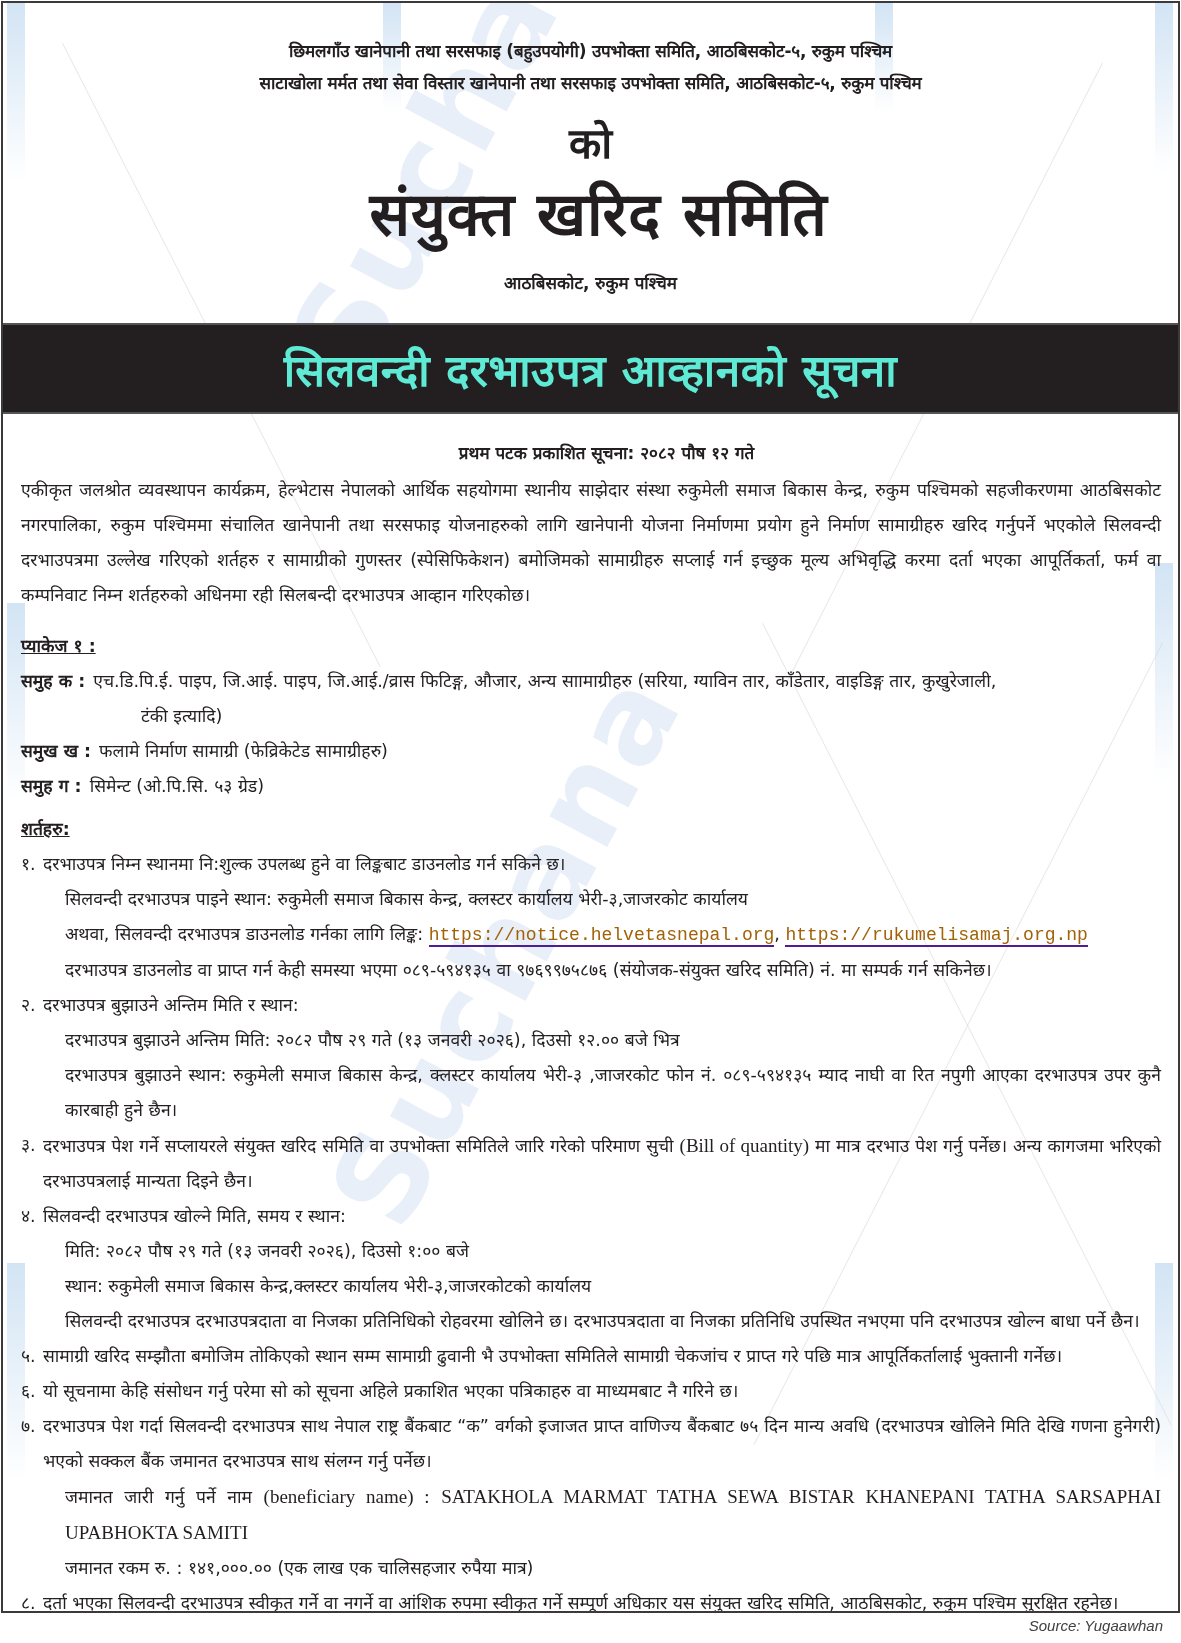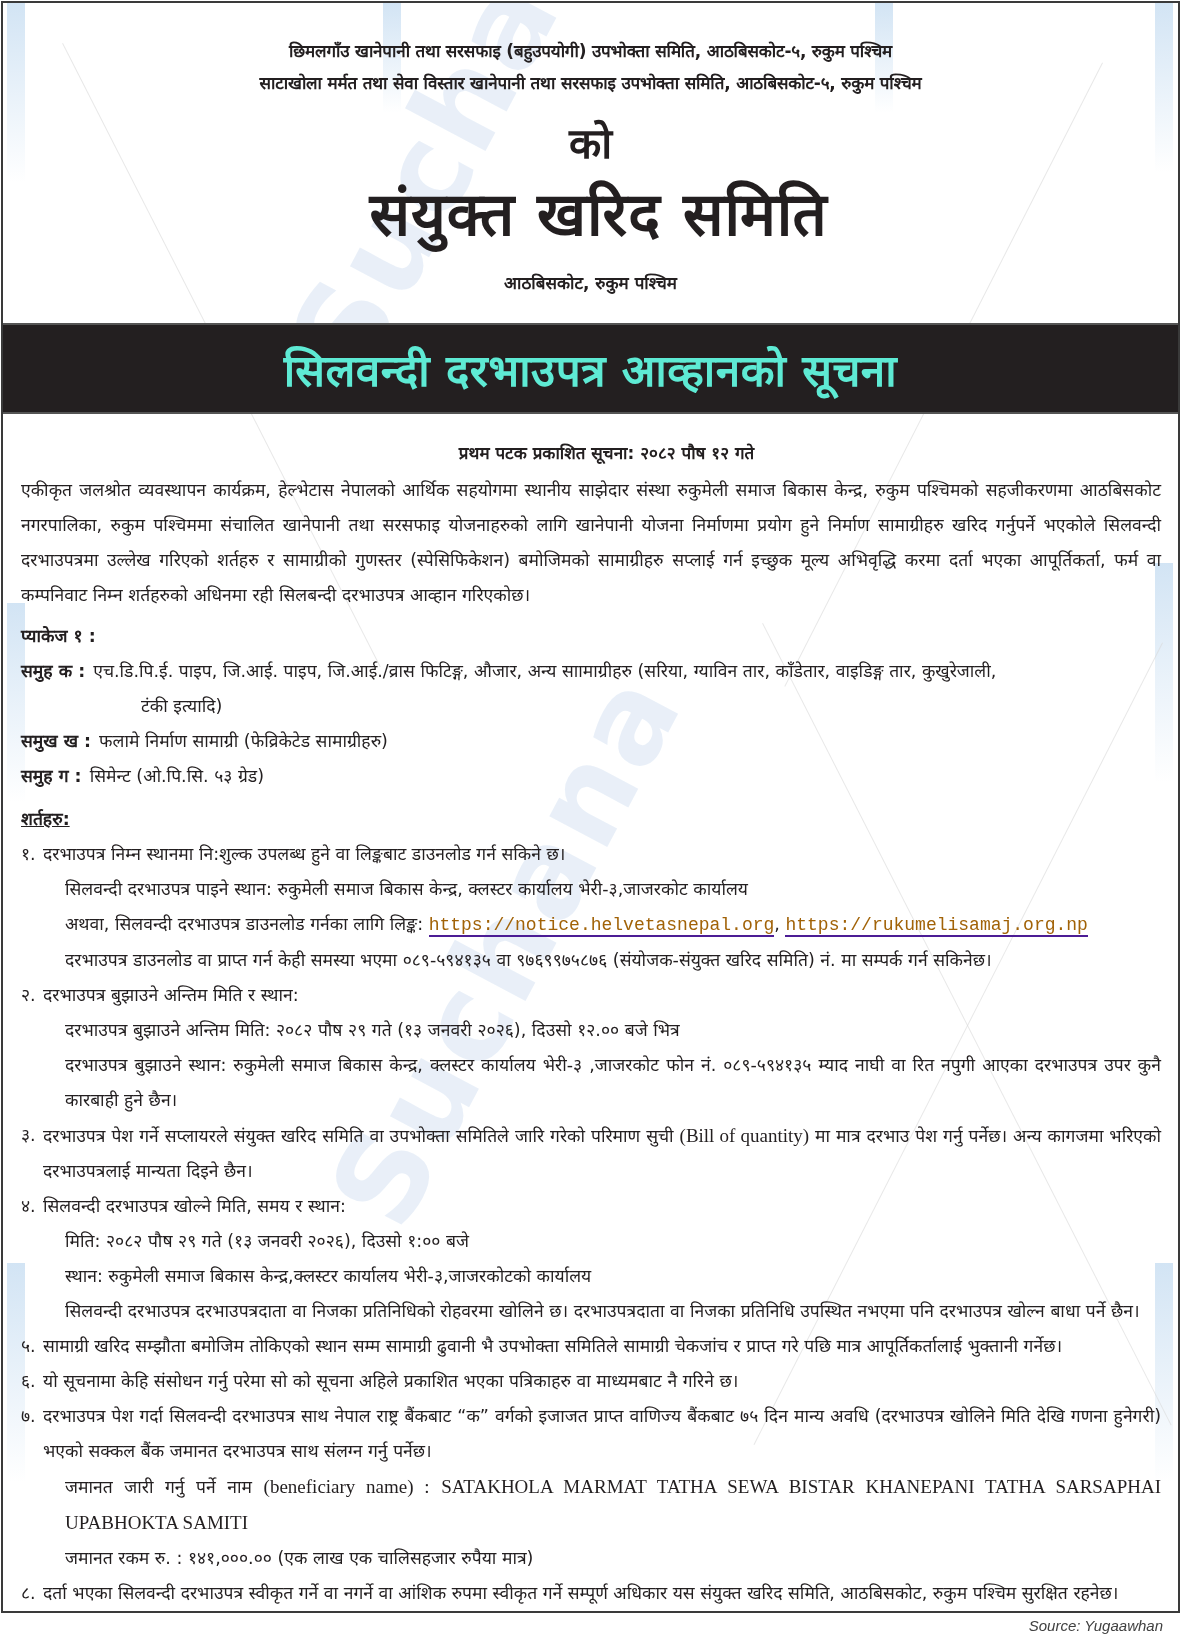--- a/index.html
+++ b/index.html
@@ -135,22 +135,23 @@
     width: 1140px;
     font-size: 17.5px;
     line-height: 35px;
     text-align: justify;
   }
   .intro {
     margin: 0;
   }
   .package-title {
     display: inline-block;
-    margin-top: 8px;
-    font-weight: bold;
+    margin-top: 18px;
+    font-weight: bold;
+    text-decoration: underline;
     line-height: 30px;
   }
   .group {
     display: flex;
     line-height: 35px;
   }
   .group .g-label {
     font-weight: bold;
     white-space: nowrap;
     margin-right: 8px;

